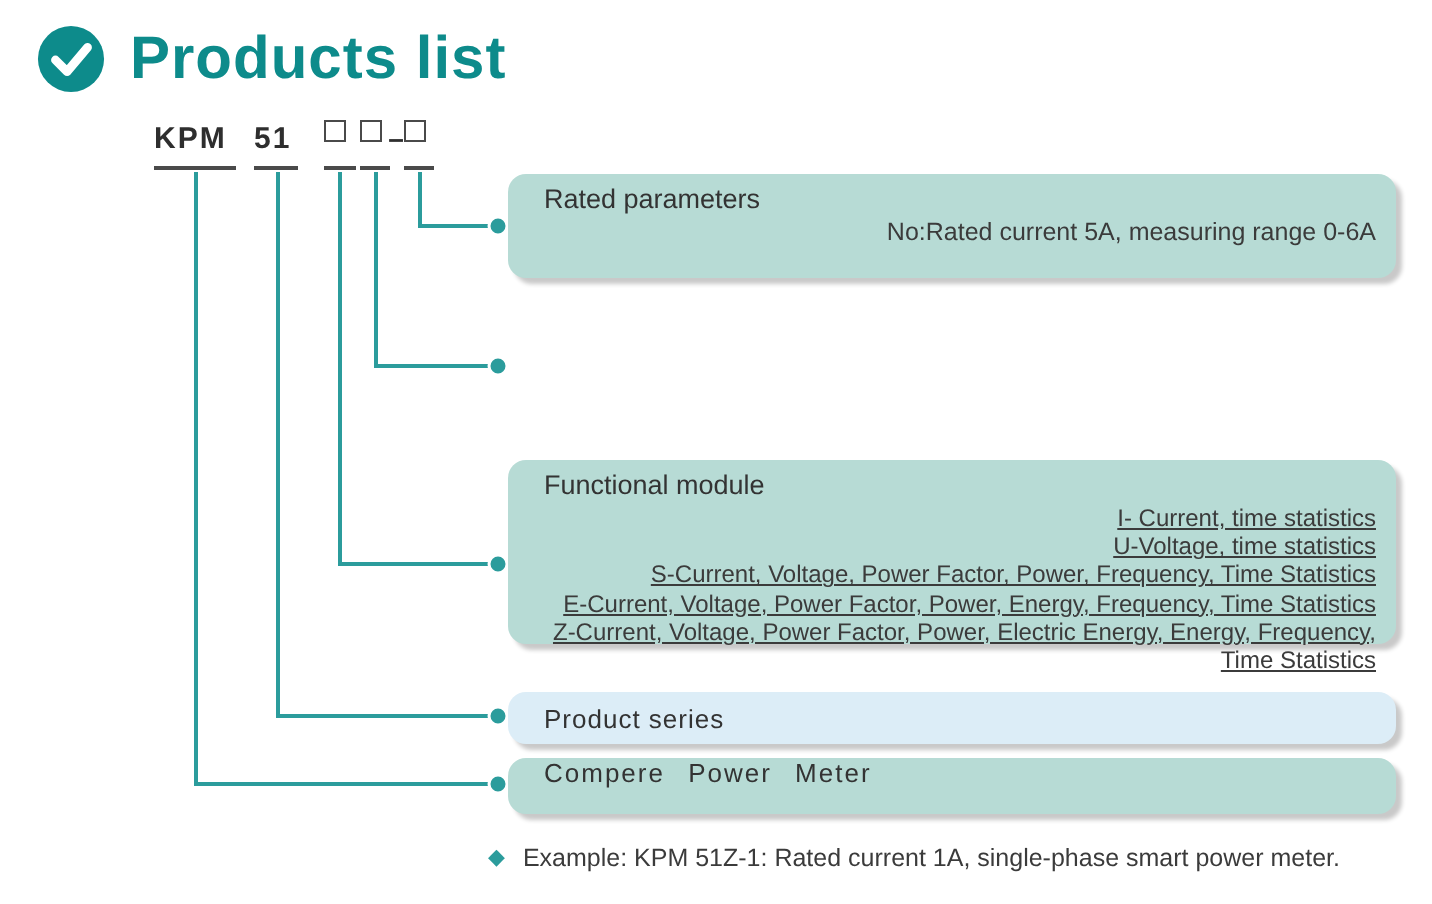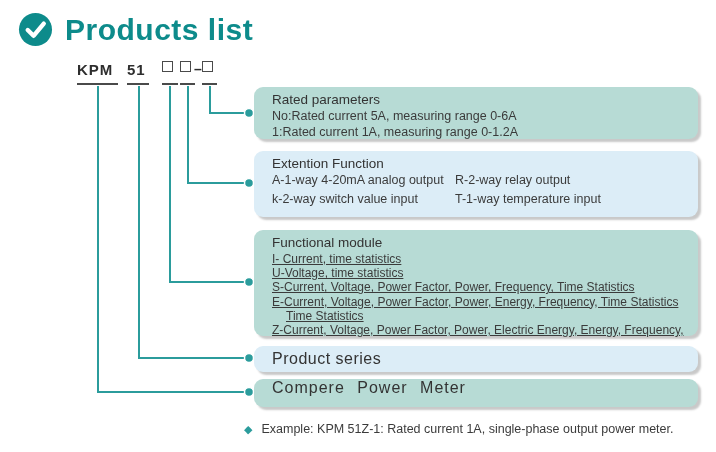--- a/index.html
+++ b/index.html
@@ -50,34 +50,34 @@
   .box{
     position:absolute;left:254px;width:444px;
     border-radius:9px;
     box-shadow:3px 3px 2px var(--shadow-gray,#c9c9c9);
     box-sizing:border-box;
     padding:4px 10px 0 18px;
   }
   .box.teal{background:var(--box-teal,#b7dbd5);}
   .box.blue{background:var(--box-blue,#dcedf7);}
   .box-title{font-size:13.5px;color:#333;margin:1px 0 2px 0;}
-  .box-line{font-size:12.5px;color:#3b3b3b;line-height:15.5px;}
+  .box-line{font-size:12.5px;color:#3b3b3b;line-height:15.5px;text-align:right;}
 
   .box-rated{top:87px;height:52px;}
   .box-extension{top:151px;height:66px;}
   .box-extension .ext-grid{
     display:grid;grid-template-columns:183px auto;column-gap:0;row-gap:3px;
     font-size:12.5px;line-height:15px;margin-top:2px;
   }
-  .box-functional{top:230px;height:106px;}
+  .box-functional{top:230px;height:92px;}
   .box-functional .box-line{font-size:12px;line-height:14.2px;text-decoration:underline;}
   .box-functional .indent{padding-left:14px;}
   .box-product{top:346px;height:26px;display:flex;align-items:center;padding-top:0;}
   .box-brand{top:379px;height:28px;display:flex;align-items:flex-start;padding-top:0;}
-  .single-label{font-size:16px;color:#333;letter-spacing:0.5px;}
+  .single-label{font-size:13px;color:#333;letter-spacing:0.5px;}
   .box-brand .single-label{word-spacing:7px;letter-spacing:1px;}
 
   
   .example-row{
     position:absolute;left:244px;top:422px;
     display:flex;align-items:center;gap:9px;
   }
   .diamond-icon{color:var(--line-teal,#2b9c9c);font-size:11px;line-height:11px;}
   .example-text{font-size:12.5px;color:#3b3b3b;}
 </style>
@@ -118,49 +118,39 @@
       <circle cx="249" cy="183" r="4.5"></circle>
       <circle cx="249" cy="282" r="4.5"></circle>
       <circle cx="249" cy="358" r="4.5"></circle>
       <circle cx="249" cy="392" r="4.5"></circle>
     </g>
   </svg>
 
   <div class="box teal box-rated">
     <div class="box-title">Rated parameters</div>
     <div class="box-line">No:Rated current 5A, measuring range 0-6A</div>
-    <div class="box-line">1:Rated current 1A, measuring range 0-1.2A</div>
   </div>
 
-  <div class="box blue box-extension">
-    <div class="box-title">Extention Function</div>
-    <div class="ext-grid">
-      <div class="box-line">A-1-way 4-20mA analog output</div>
-      <div class="box-line">R-2-way relay output</div>
-      <div class="box-line">k-2-way switch value input</div>
-      <div class="box-line">T-1-way temperature input</div>
-    </div>
-  </div>
 
   <div class="box teal box-functional">
     <div class="box-title">Functional module</div>
     <div class="box-line">I- Current, time statistics</div>
     <div class="box-line">U-Voltage, time statistics</div>
     <div class="box-line">S-Current, Voltage, Power Factor, Power, Frequency, Time Statistics</div>
     <div class="box-line">E-Current, Voltage, Power Factor, Power, Energy, Frequency, Time Statistics</div>
+    <div class="box-line">Z-Current, Voltage, Power Factor, Power, Electric Energy, Energy, Frequency,</div>
     <div class="box-line indent">Time Statistics</div>
-    <div class="box-line">Z-Current, Voltage, Power Factor, Power, Electric Energy, Energy, Frequency,</div>
   </div>
 
   <div class="box blue box-product">
     <div class="single-label">Product series</div>
   </div>
 
   <div class="box teal box-brand">
     <div class="single-label">Compere  Power  Meter</div>
   </div>
 
   <div class="example-row">
     <span class="diamond-icon">◆</span>
-    <span class="example-text">Example: KPM 51Z-1: Rated current 1A, single-phase output power meter.</span>
+    <span class="example-text">Example: KPM 51Z-1: Rated current 1A, single-phase smart power meter.</span>
   </div>
 
 </div>
 
 </body></html>

